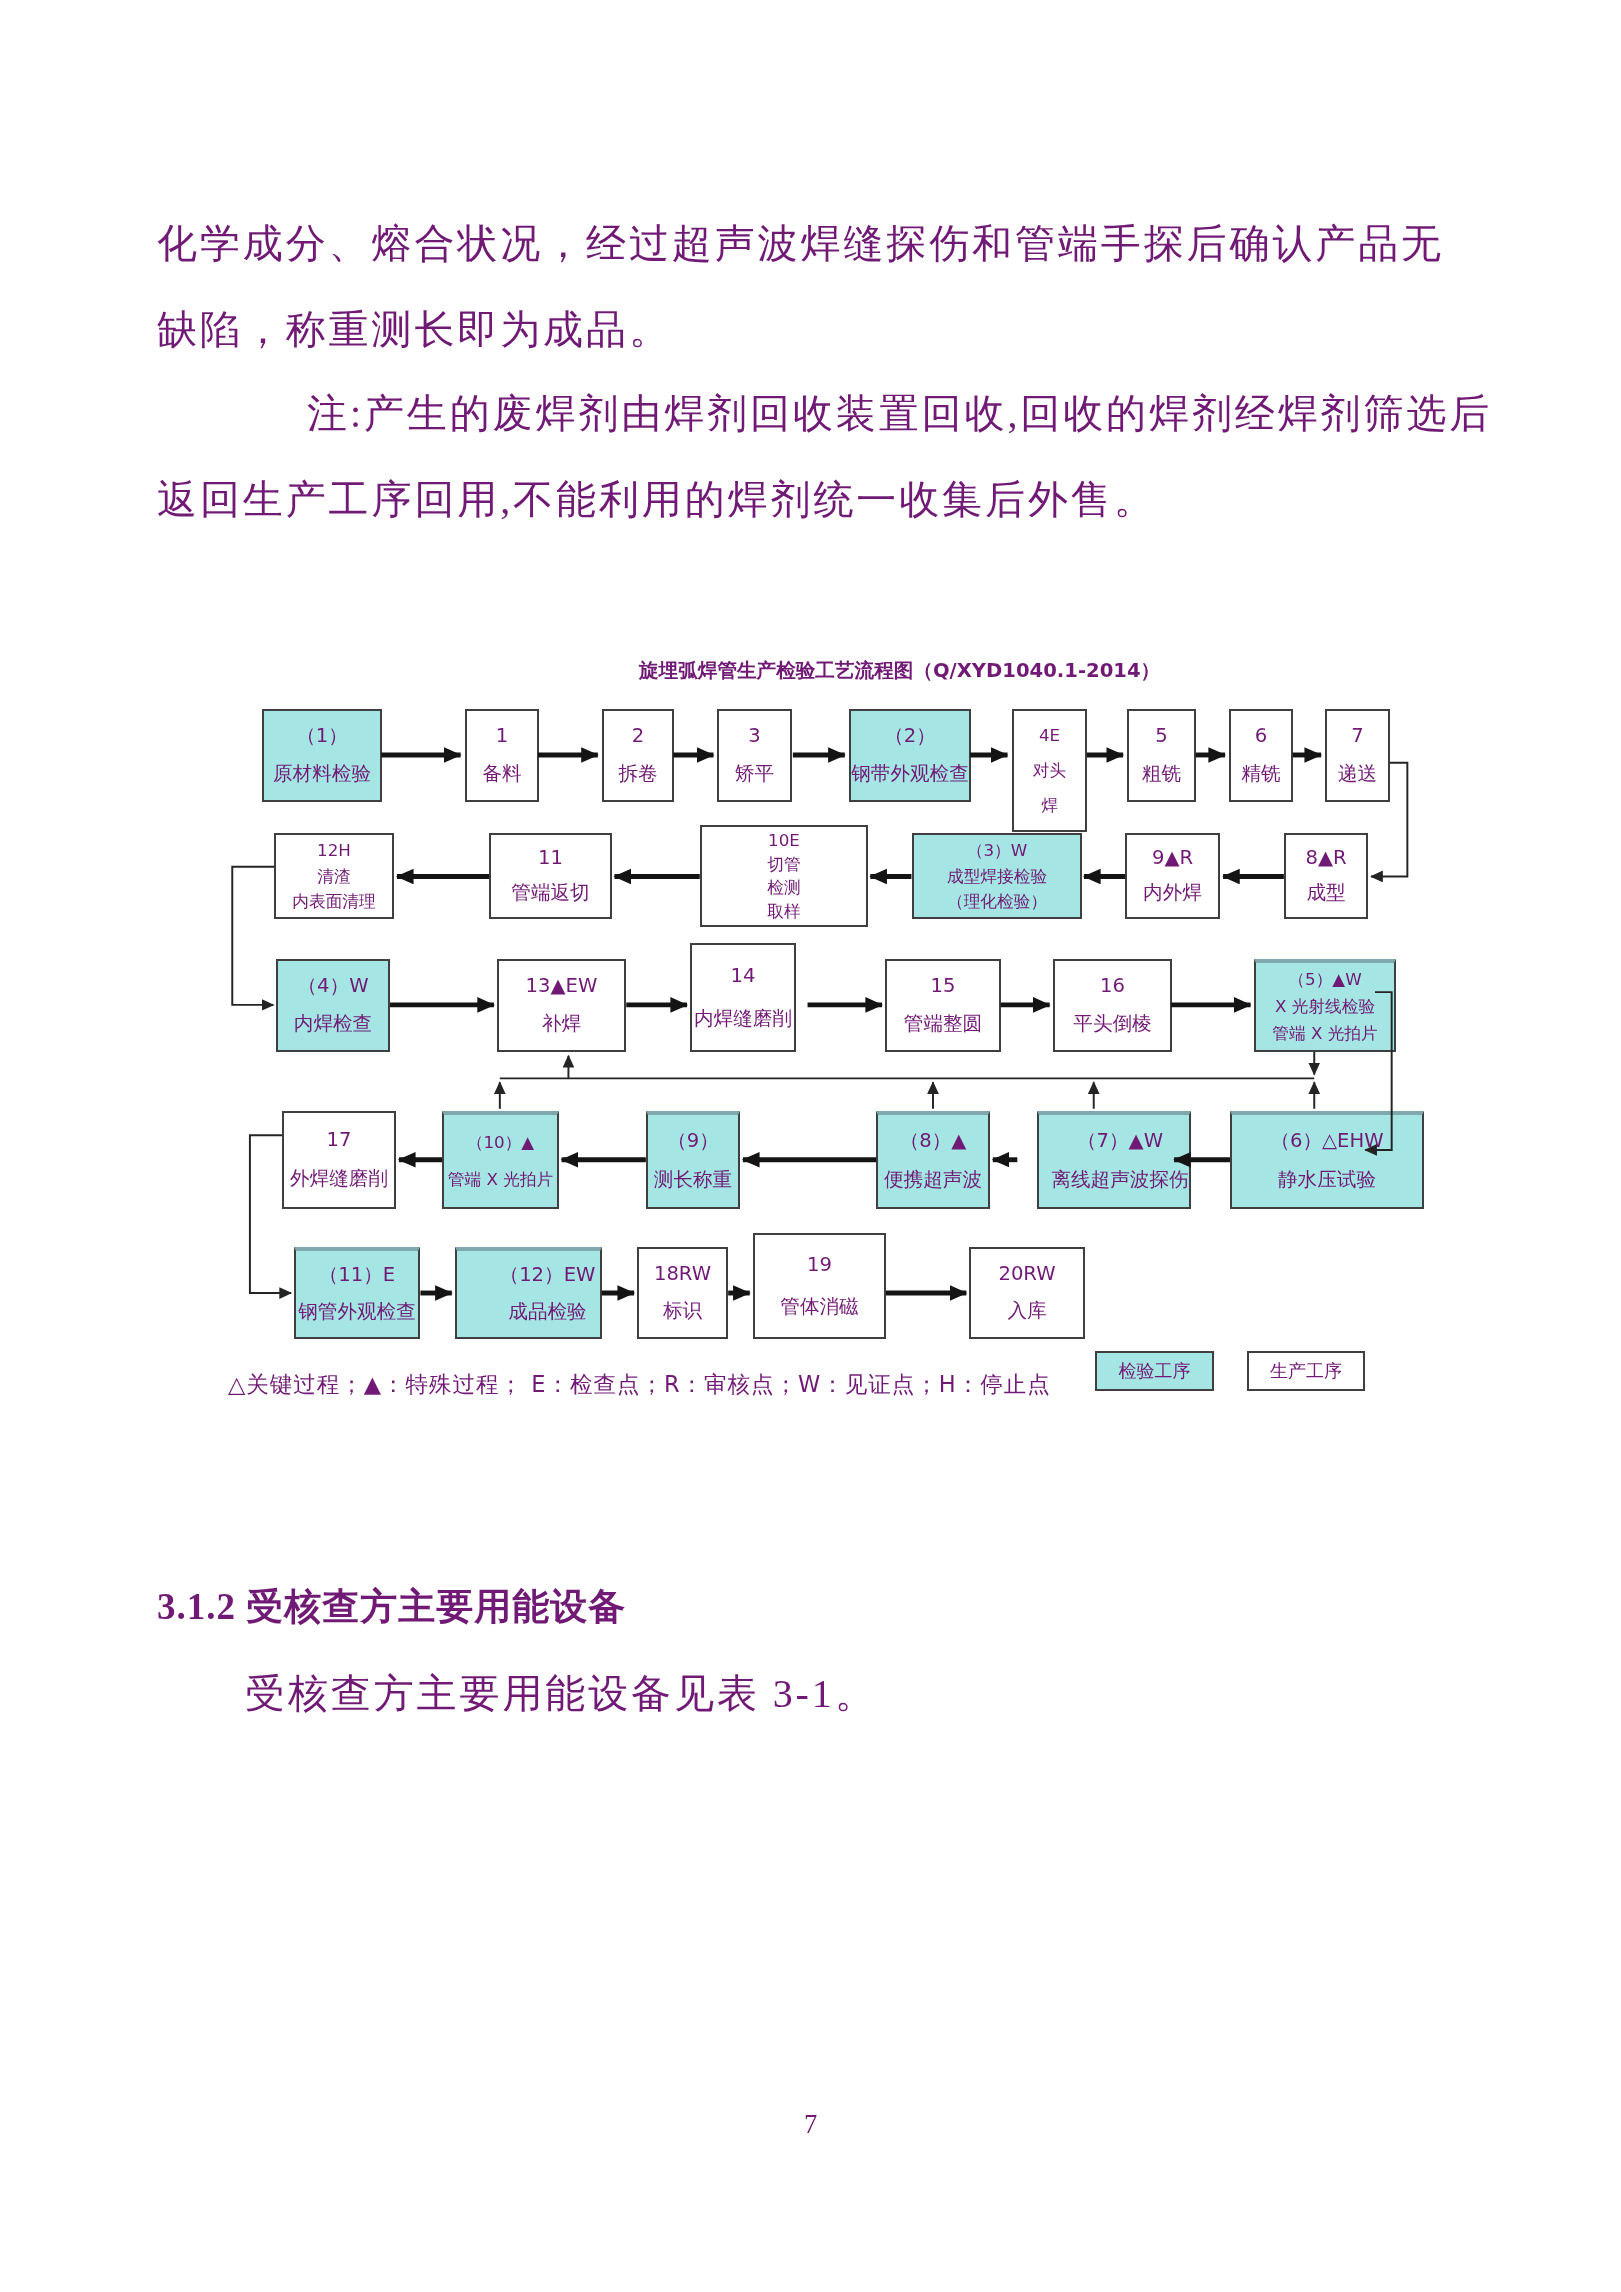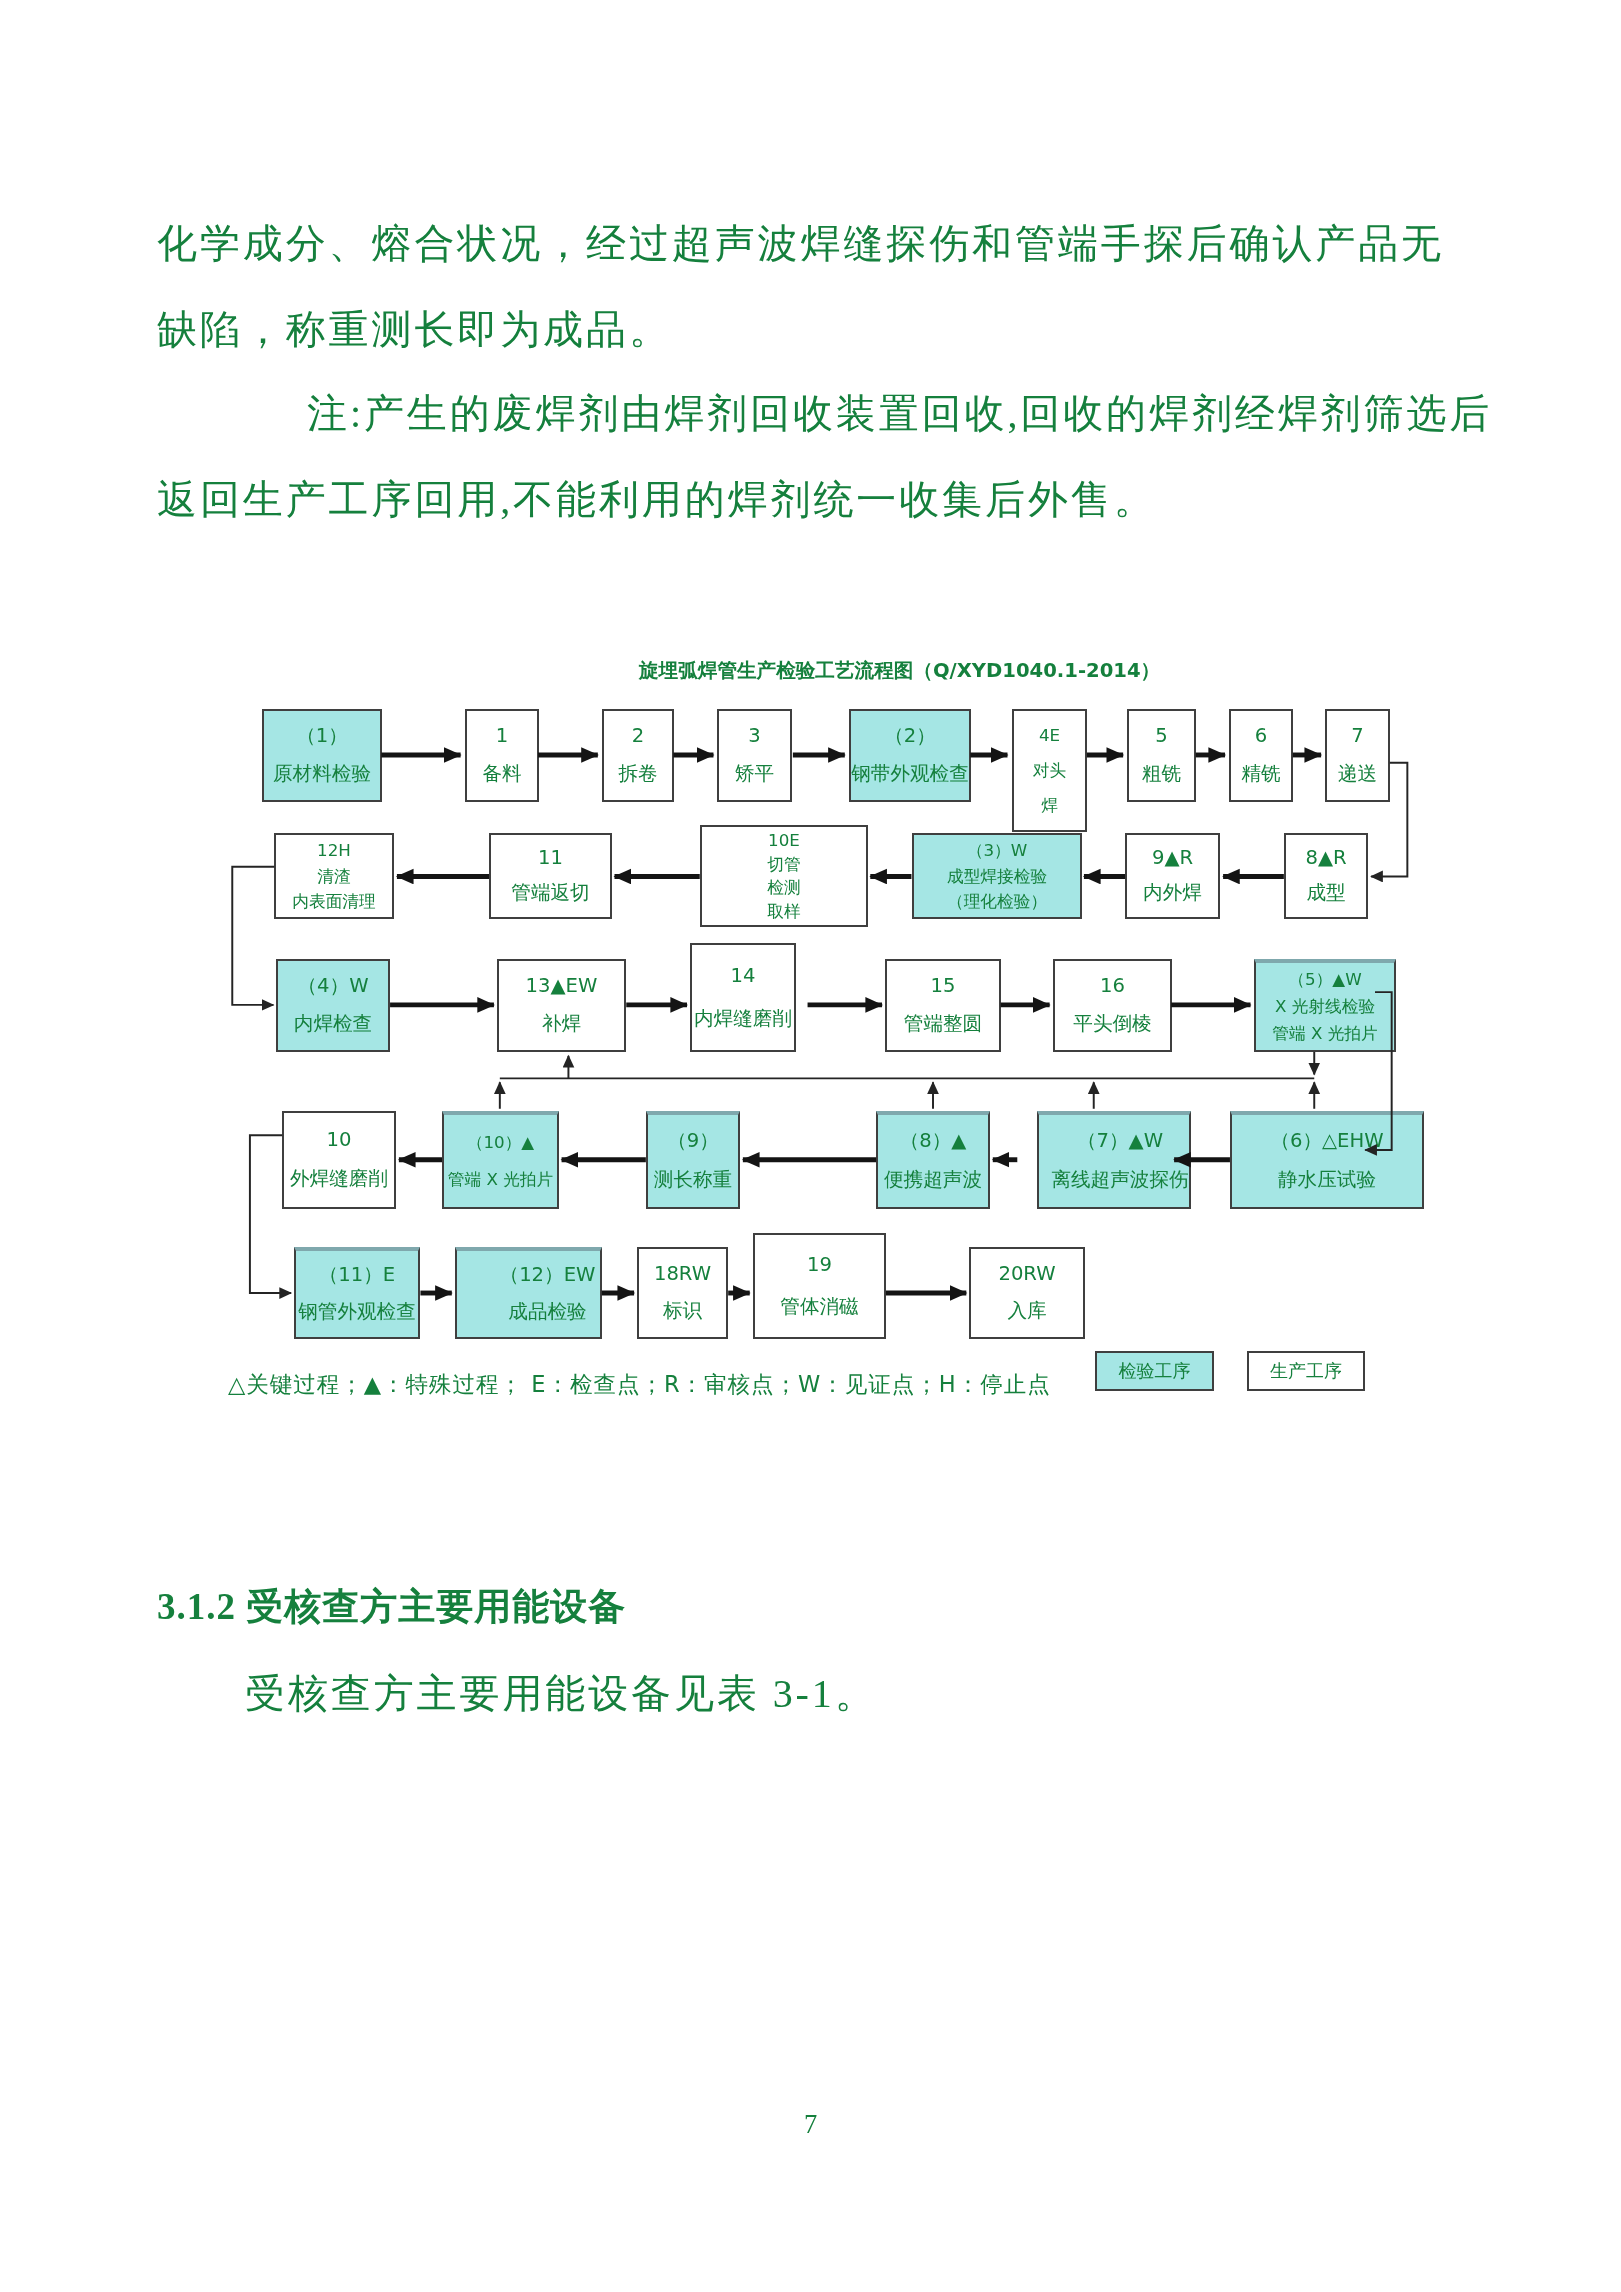--- a/index.html
+++ b/index.html
@@ -1,17 +1,17 @@
 <!DOCTYPE html>
 <html><head>
 <meta charset="utf-8">
 <style>
   html,body{margin:0;padding:0;background:#ffffff;}
   .page{position:relative;width:1621px;height:2293px;background:#ffffff;overflow:hidden;
-        font-family:"Liberation Serif","DejaVu Serif",serif;color:#15803d;}
+        font-family:"Liberation Serif","DejaVu Serif",serif;color:#701a75;}
   .abs{position:absolute;white-space:nowrap;}
   .bodyline{font-size:40px;letter-spacing:2.9px;}
   .caption{font-size:34px;font-style:italic;letter-spacing:2px;width:1621px;text-align:center;}
   .heading{font-size:37px;font-weight:bold;letter-spacing:1px;}
   .pagenum{font-size:26.5px;width:1621px;text-align:center;}
   
   .fc-title{font-size:19.6px;font-weight:bold;font-family:"DejaVu Sans","Liberation Sans",sans-serif;}
   .legend-note{font-size:22.5px;font-family:"DejaVu Sans","Liberation Sans",sans-serif;letter-spacing:1px;}
   .node{position:absolute;box-sizing:border-box;border:2px solid #3f3f3f;
         display:flex;flex-direction:column;justify-content:space-evenly;align-items:center;
@@ -143,21 +143,21 @@
       </div>
       <div class="node shade" style="left: 646px; top: 1111px; width: 94px; height: 98px; background: rgb(165, 230, 228);">
         <div>（9）</div>
         <div>测长称重</div>
       </div>
       <div class="node small shade" style="left: 442px; top: 1111px; width: 117px; height: 98px; background: rgb(165, 230, 228);">
         <div>（10）▲</div>
         <div>管端 X 光拍片</div>
       </div>
       <div class="node" style="left: 282px; top: 1111px; width: 114px; height: 98px; background: rgb(255, 255, 255);">
-        <div>10</div>
+        <div>17</div>
         <div>外焊缝磨削</div>
       </div>
       <div class="node shade" style="left: 294px; top: 1247px; width: 126px; height: 92px; background: rgb(165, 230, 228);">
         <div>（11）E</div>
         <div>钢管外观检查</div>
       </div>
       <div class="node shade" style="left: 455px; top: 1247px; width: 147px; height: 92px; background: rgb(165, 230, 228); padding-left: 38px;">
         <div>（12）EW</div>
         <div>成品检验</div>
       </div>

